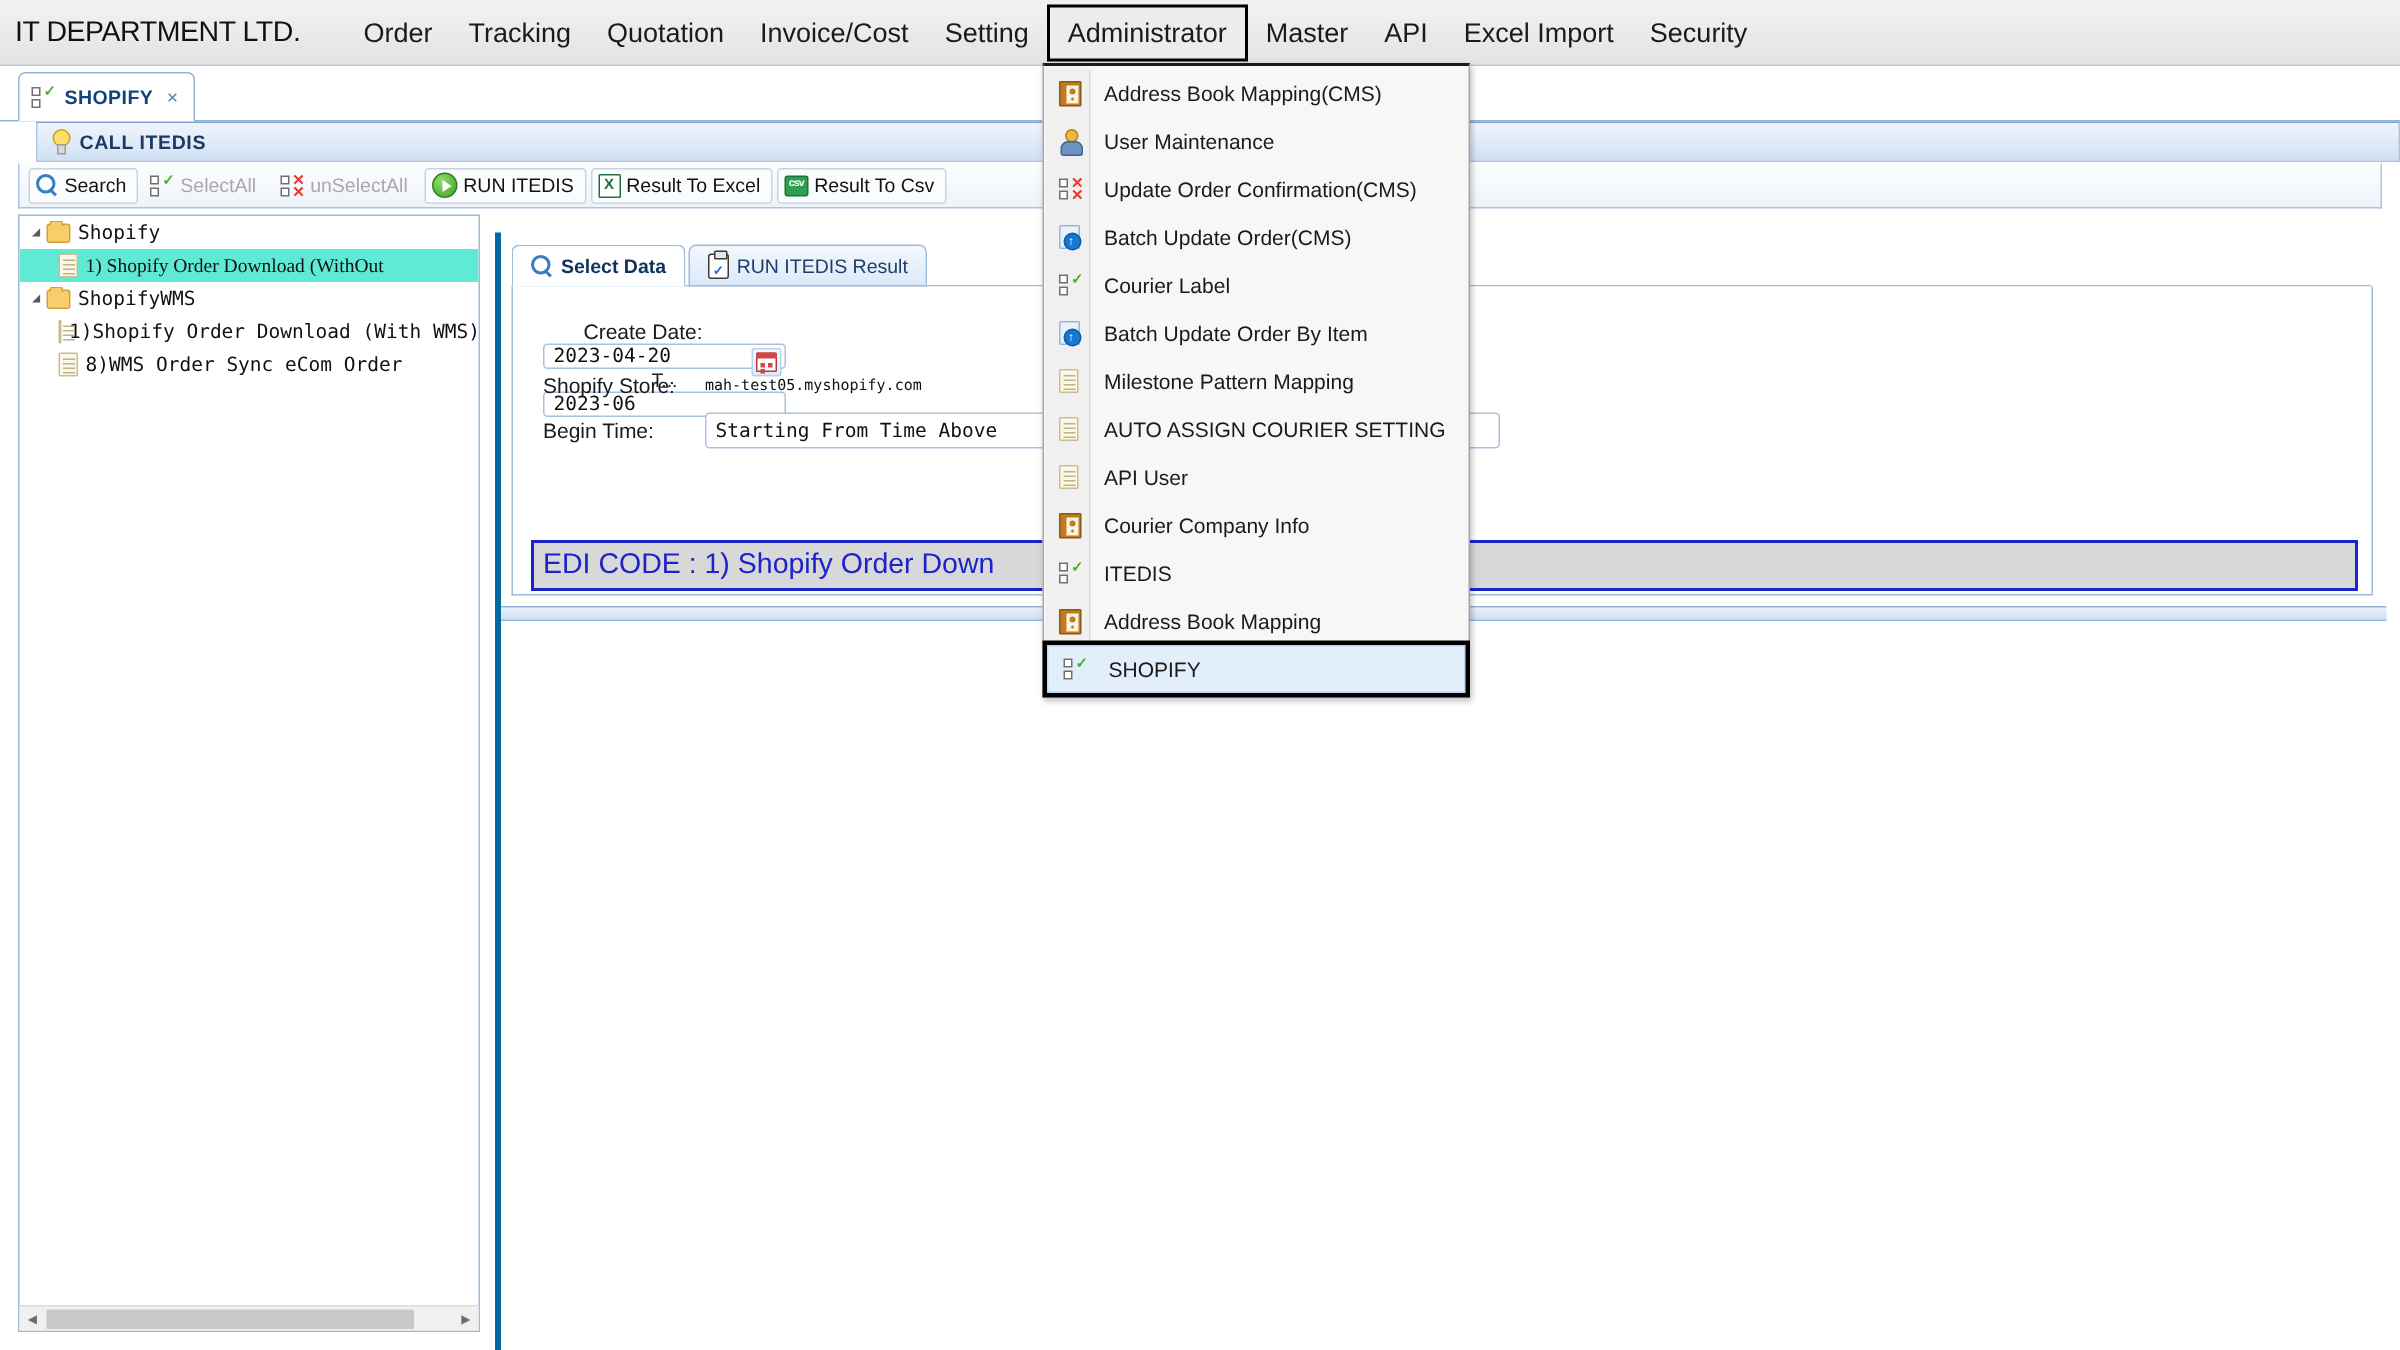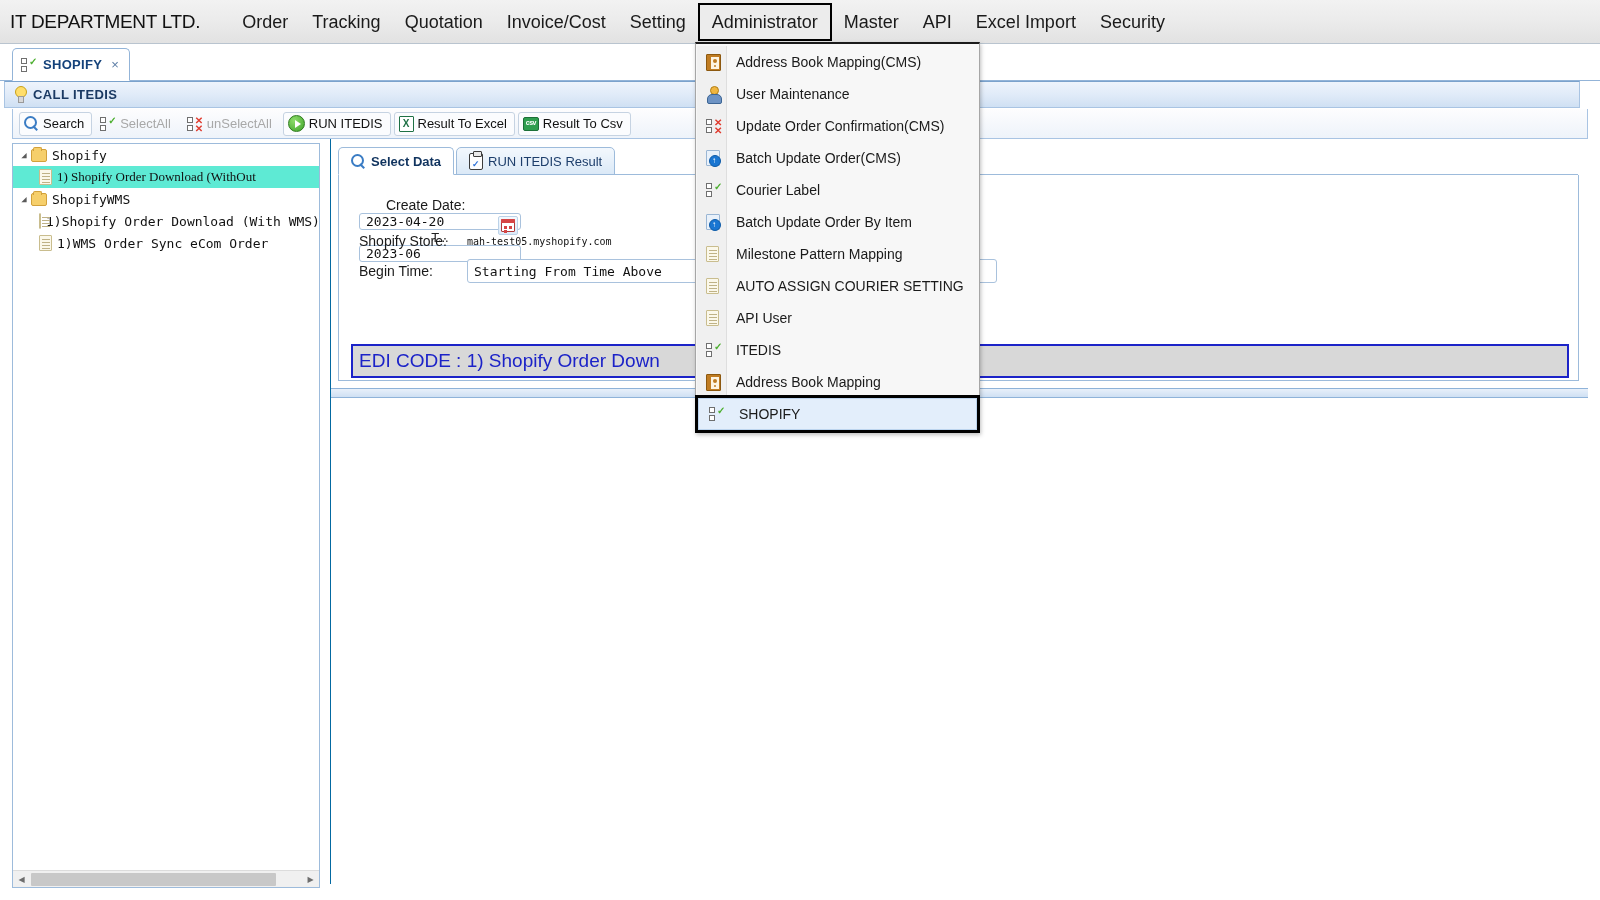--- a/index.html
+++ b/index.html
@@ -59,21 +59,21 @@
     border-bottom: 1px solid #ffffff;
     border-radius: 5px 5px 0 0;
     z-index: 3;
     font-size: 13px; font-weight: bold; color: #14427a;
     letter-spacing: .3px;
   }
   .doc-tab .closer { font-size: 13px; color: #5b7ca5; font-weight: normal; padding-left: 3px; cursor: pointer;}
 
   
   .band {
-    position: absolute; top: 81px; left: 4px;
+    position: absolute; top: 81px; left: 24px;
     width: 1576px; height: 27px;
     background: linear-gradient(to bottom, #eef4fc 0%, #dfeaf8 55%, #cfe0f3 100%);
     border: 1px solid #a9c4e3;
     border-top: 1px solid #7ba2cc;
     display: flex; align-items: center; gap: 6px;
     padding-left: 8px;
     font-size: 13px; font-weight: bold; color: #1b3a63;
     letter-spacing: .4px;
   }
 
@@ -120,24 +120,24 @@
     position: absolute; left: 0; right: 0; bottom: 0; height: 17px;
     background: #f0f0f0; border-top: 1px solid #dcdcdc;
     display: flex; align-items: center;
   }
   .hs-arrow { width: 17px; height: 16px; font-size: 8px; color: #6d6d6d; display:flex; align-items:center; justify-content:center;}
   .hs-thumb { height: 13px; background: #c8c8c8; border-radius: 1px; flex: 0 0 245px; margin: 0 1px; }
   .hs-track { flex: 1; }
 
   
   .content-panel {
-    position: absolute; top: 139px; left: 330px;
+    position: absolute; top: 155px; left: 330px;
     width: 1258px; height: 745px;
     background: #ffffff;
-    border-left: 1px solid #0369a1;
+    border-left: 4px solid #0369a1;
   }
   .inner-tabs {
     position: absolute; top: 7px; left: 7px; height: 29px;
     display: flex; align-items: flex-end;
   }
   .inner-tabs::after {
     content: ""; position: absolute; left: 0; bottom: 0; width: 1240px;
     height: 1px; background: #9dbbdb;
   }
   .itab {
@@ -353,21 +353,21 @@
         <span class="twisty">◢</span>
         <span class="ic-folder" style="margin-right: 5px;"></span>
         <span>ShopifyWMS</span>
       </div>
       <div class="tnode child">
         <span class="ic-doc" style="margin-right: 5px;"></span>
         <span>1)Shopify Order Download (With WMS)</span>
       </div>
       <div class="tnode child">
         <span class="ic-doc" style="margin-right: 5px;"></span>
-        <span>1)WMS Order Sync eCom Order</span>
+        <span>8)WMS Order Sync eCom Order</span>
       </div>
     </div>
   <div class="tree-hscroll">
     <div class="hs-arrow">◀</div>
     <div class="hs-thumb"></div>
     <div class="hs-track"></div>
     <div class="hs-arrow">▶</div>
   </div>
 </div>
 
@@ -489,20 +489,26 @@
         <span class="dd-label">AUTO ASSIGN COURIER SETTING</span>
       </div>
       <div class="dd-item">
         <span class="dd-ico">
           <span class="ic-doc" style="position: absolute; left: 2px; top: 2px;"></span>
         </span>
         <span class="dd-label">API User</span>
       </div>
       <div class="dd-item">
         <span class="dd-ico">
+          <span class="ic-book" style="position: absolute; left: 2px; top: 2px;"></span>
+        </span>
+        <span class="dd-label">Courier Company Info</span>
+      </div>
+      <div class="dd-item">
+        <span class="dd-ico">
           <span class="ic-grid" style="position: absolute; left: 2px; top: 2px;">
             <span class="sq a"></span>
             <span class="sq b"></span>
             <span class="mk t mk-green">✓</span>
           </span>
         </span>
         <span class="dd-label">ITEDIS</span>
       </div>
       <div class="dd-item">
         <span class="dd-ico">

